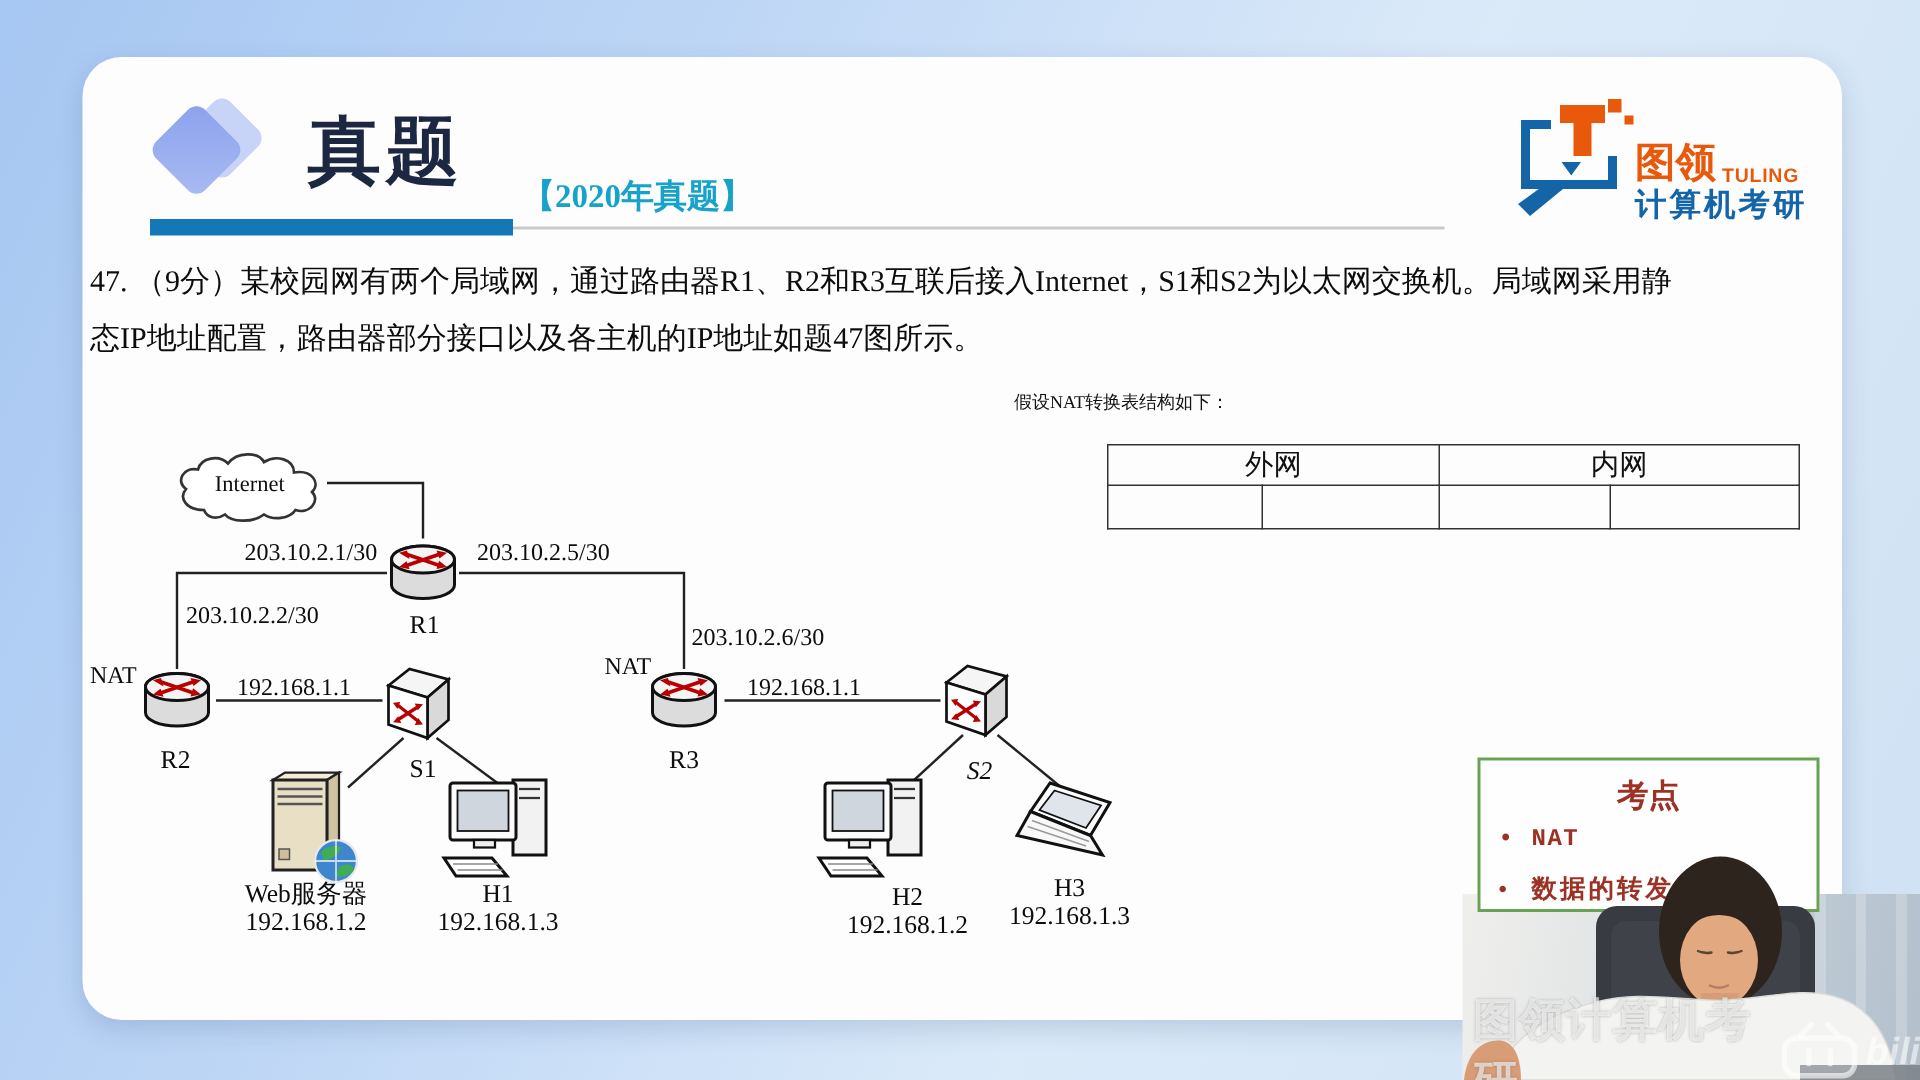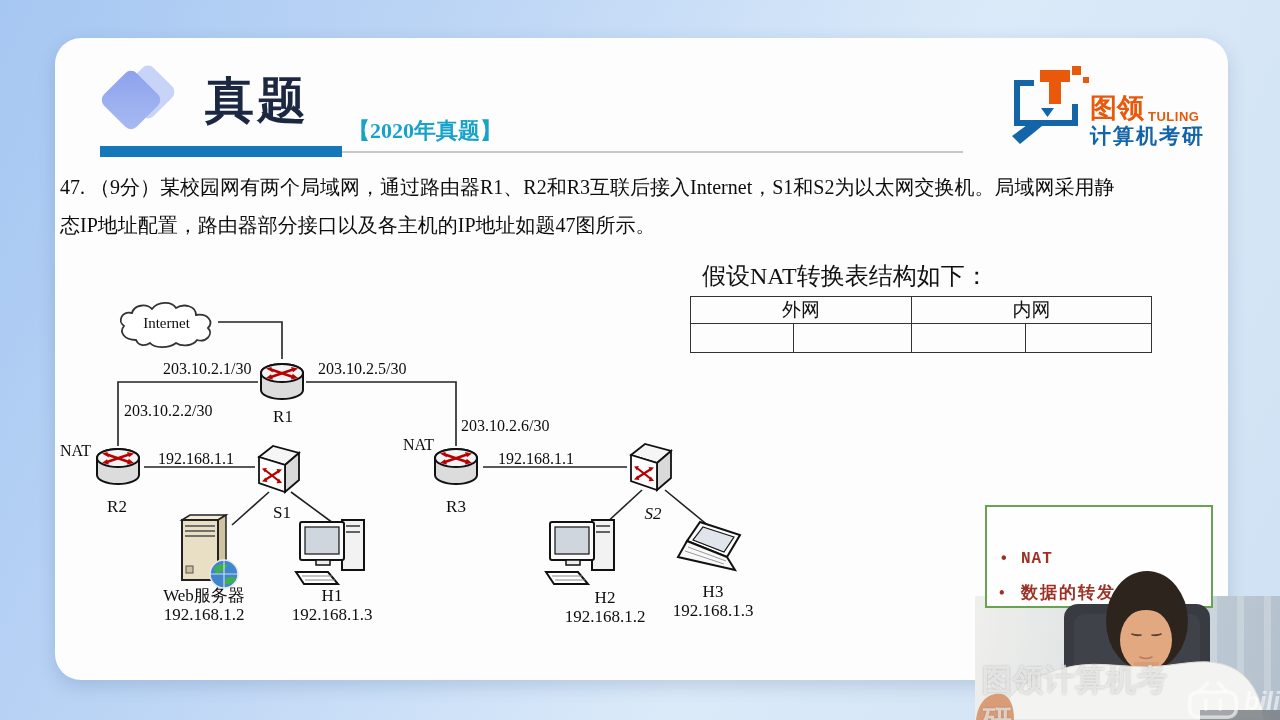--- a/index.html
+++ b/index.html
@@ -21,22 +21,22 @@
   
   #logo{left:1008px;top:64px;z-index:4;}
   #logo-cn{left:1090px;top:90px;font-size:27px;font-weight:800;color:#e8590c;z-index:4;}
   #logo-en{left:1148px;top:109px;font-size:13px;font-weight:bold;color:#e8590c;letter-spacing:.5px;z-index:4;}
   #logo-tag{left:1090px;top:122px;font-size:21px;font-weight:800;color:#1464a8;letter-spacing:2px;z-index:4;}
   
   .qline{left:60px;width:1160px;font-family:"Liberation Serif",serif;font-size:20px;color:#0d0d0d;
          white-space:nowrap;z-index:4;}
   #qline1{top:174px;} #qline2{top:212px;}
   
-  #nat-caption{left:702px;top:260px;font-family:"Liberation Serif",serif;font-size:24px;color:#111;z-index:4;}
-  #nat-table{left:690px;top:296px;width:461px;border-collapse:collapse;z-index:4;
+  #nat-caption{left:676px;top:260px;font-family:"Liberation Serif",serif;font-size:12px;color:#111;z-index:4;}
+  #nat-table{left:738px;top:296px;width:461px;border-collapse:collapse;z-index:4;
              font-family:"Liberation Serif",serif;font-size:19px;color:#111;table-layout:fixed;}
   #nat-table td,#nat-table th{border:1px solid #333;text-align:center;font-weight:normal;padding:0;}
   #nat-table .gh{height:27px;} #nat-table .ch{height:27px;} #nat-table .er{height:29px;}
   
   .dlab{position:absolute;font-family:"Liberation Serif",serif;font-size:16px;color:#0d0d0d;z-index:4;}
   .nlab{position:absolute;font-family:"Liberation Serif",serif;font-size:17px;color:#0d0d0d;
         width:40px;text-align:center;z-index:4;}
   .hostblock{position:absolute;width:130px;text-align:center;font-family:"Liberation Serif",serif;
              font-size:17px;line-height:19px;color:#0d0d0d;z-index:4;}
   #diagram-svg{left:0;top:0;z-index:3;pointer-events:none;}
@@ -237,20 +237,21 @@
     <div>192.168.1.2</div>
   </div>
   <div class="hostblock" style="left:648px;top:582px;">
     <div>H3</div>
     <div>192.168.1.3</div>
   </div>
 
   <div id="webcam-wall" class="abs"></div>
 
   <div id="kp-box" class="abs">
+    <div id="kp-title">考点</div>
     <div id="kp-item-0" class="kp-item">
       <span class="kp-bullet">•</span><span>NAT</span>
     </div>
     <div id="kp-item-1" class="kp-item">
       <span class="kp-bullet">•</span><span>数据的转发</span>
     </div>
   </div>
 
   <svg id="person-svg" class="abs" width="1280" height="720" viewBox="0 0 1280 720">
     <rect x="1064" y="604" width="146" height="116" rx="14" fill="#383b41"></rect>

